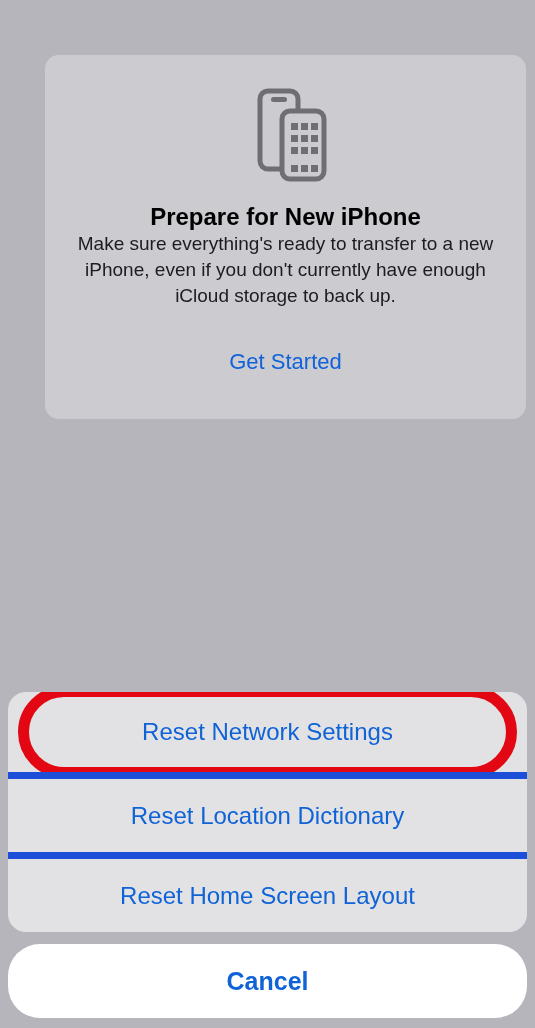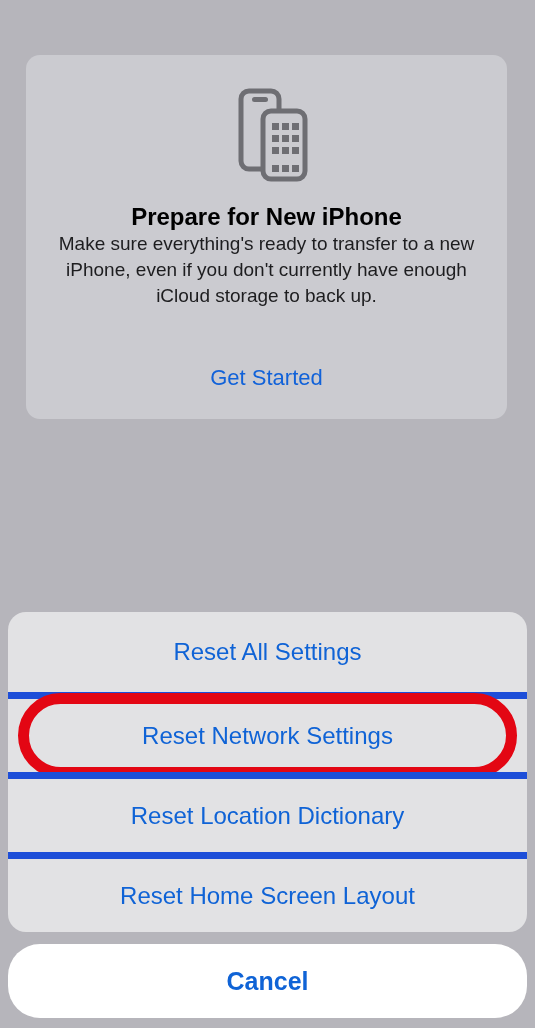--- a/index.html
+++ b/index.html
@@ -7,21 +7,21 @@
   body {
     font-family: -apple-system, "Helvetica Neue", Arial, sans-serif;
     background: #b6b5bb;
     position: relative;
     overflow: hidden;
   }
 
   
   .promo-card {
     position: absolute;
-    left: 26px;
+    left: 45px;
     top: 55px;
     width: 481px;
     height: 364px;
     background: #cbcbd0;
     border-radius: 14px;
     display: flex;
     flex-direction: column;
     align-items: center;
     padding: 24px 22px 18px;
   }
@@ -34,21 +34,21 @@
     text-align: center;
   }
   .promo-desc {
     font-size: 19px;
     line-height: 26px;
     color: #1d1d1f;
     text-align: center;
     padding: 0 4px;
   }
   .promo-link {
-    margin-top: 56px;
+    margin-top: 40px;
     font-size: 22px;
     color: #1162d9;
     text-align: center;
   }
 
   
   .sheet {
     position: absolute;
     left: 8px;
     right: 8px;
@@ -123,23 +123,20 @@
     </svg>
   </div>
   <div class="promo-title">Prepare for New iPhone</div>
   <div class="promo-desc">Make sure everything's ready to transfer to a new iPhone, even if you don't currently have enough iCloud storage to back up.</div>
   <div class="promo-link">Get Started</div>
 </div>
 
 <div class="sheet">
   <div class="sheet-group">
 
-    <div class="sheet-item">
-      <span>Reset All Settings</span>
-    </div>
 
     <div class="sheet-item">
       <span>Reset Network Settings</span>
       <div class="highlight-ring"></div>
     </div>
 
     <div class="sheet-item">
       <span>Reset Location Dictionary</span>
     </div>
 

